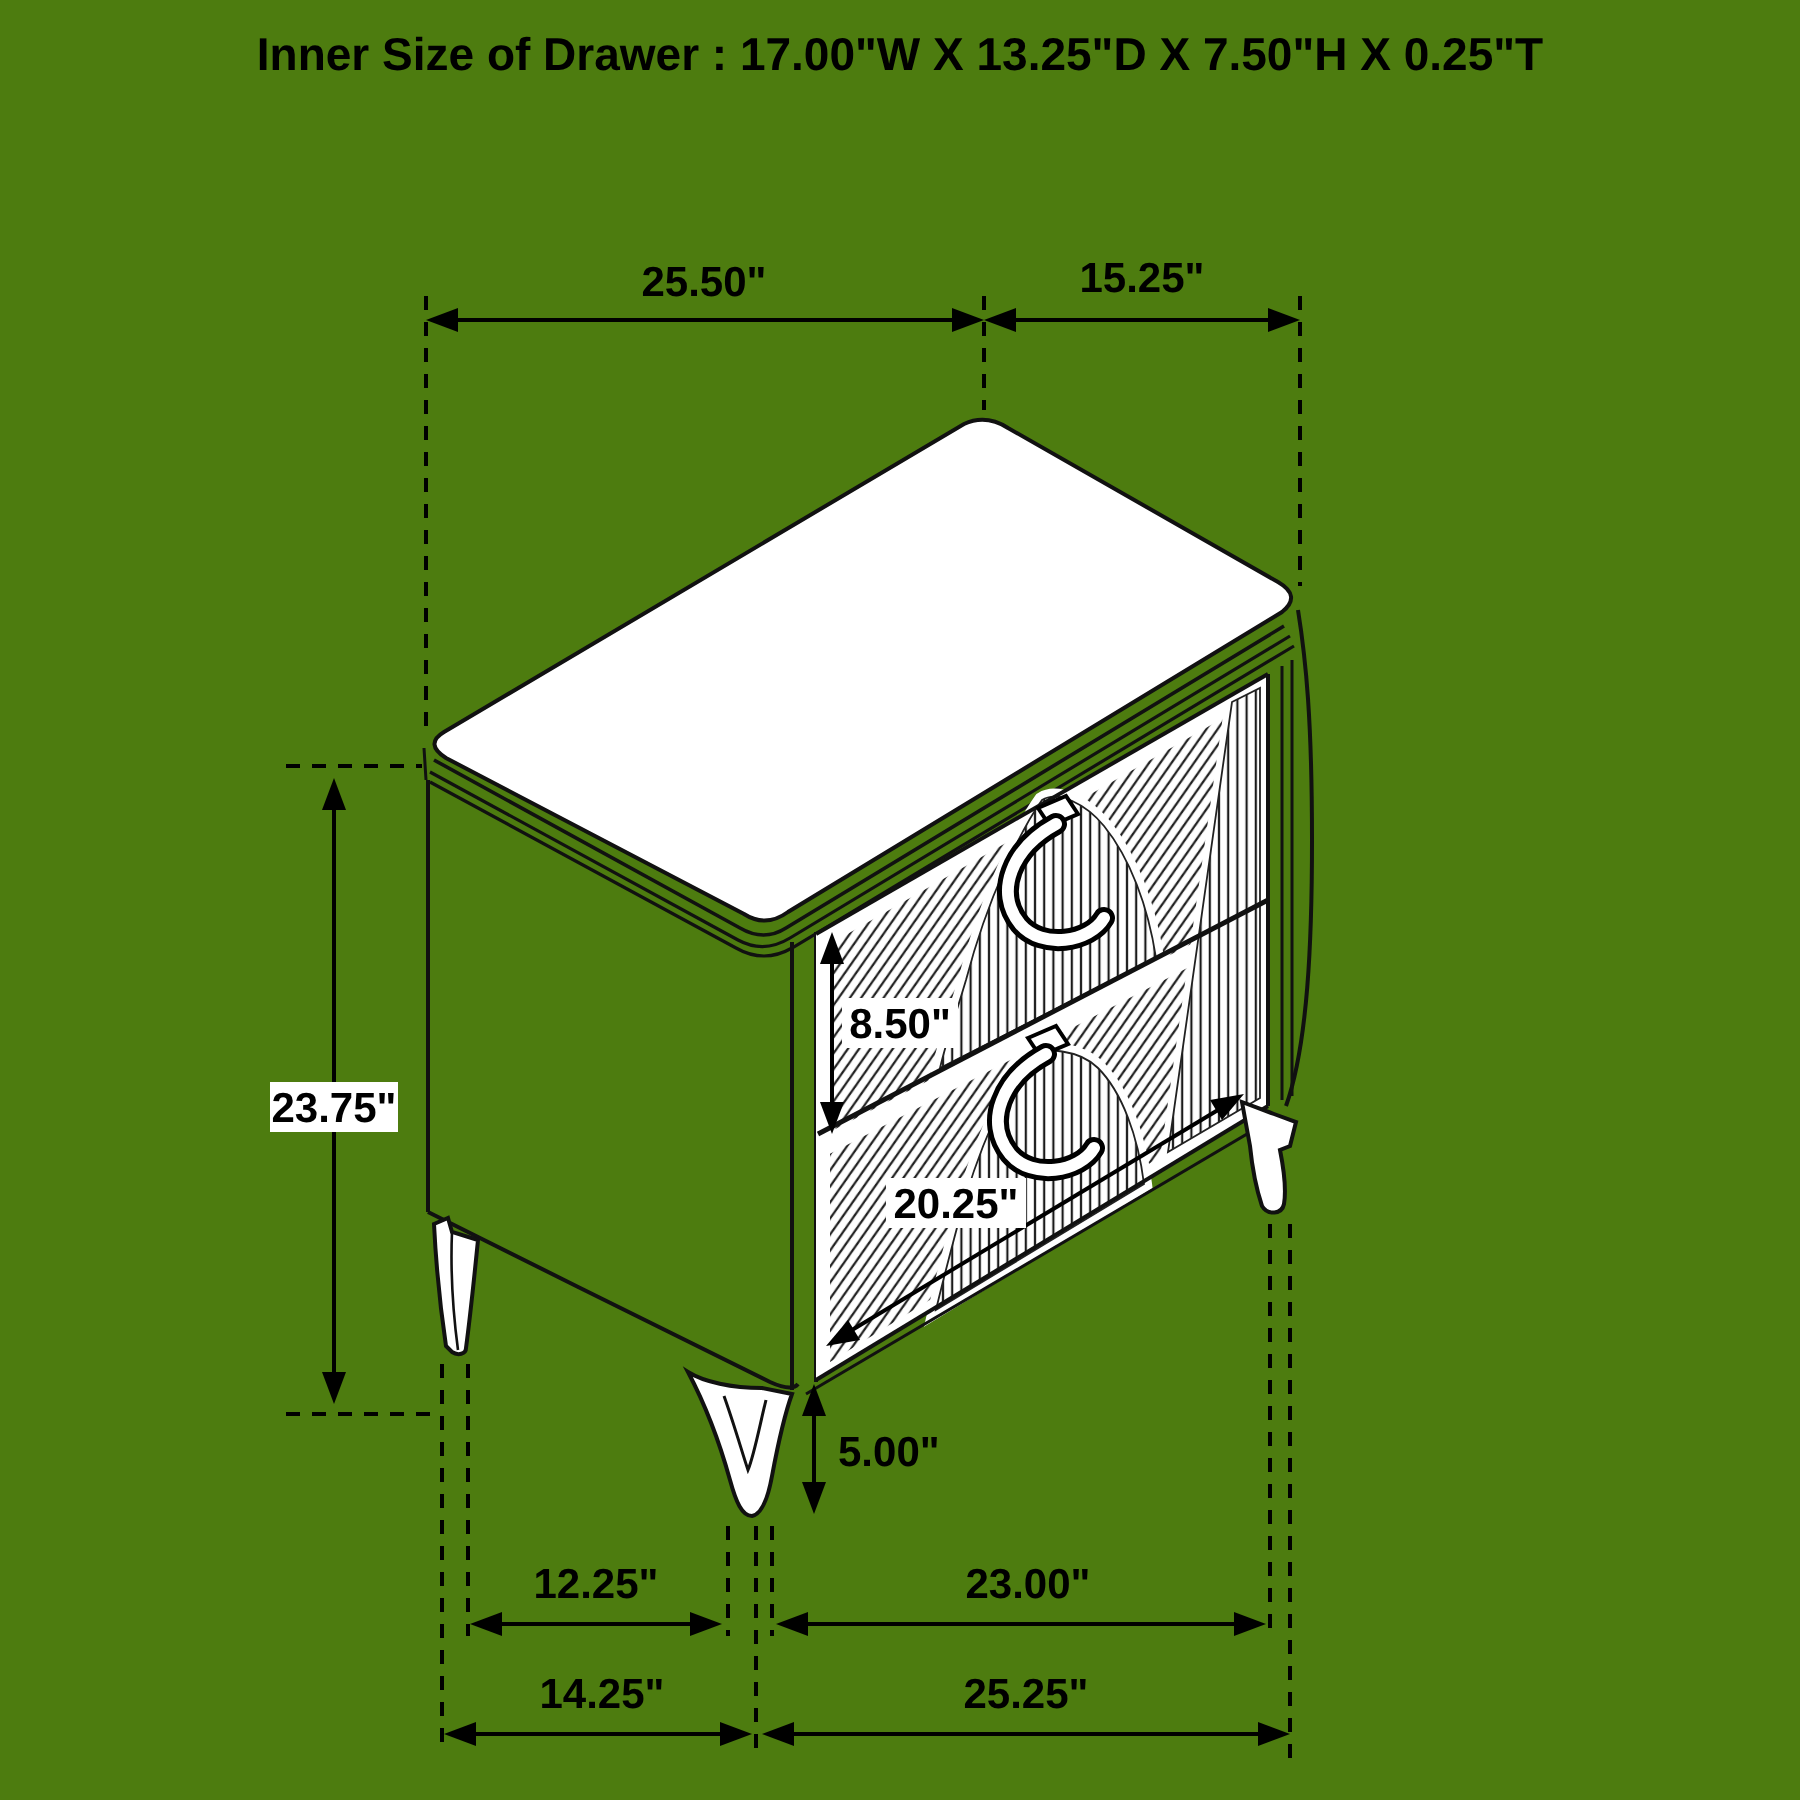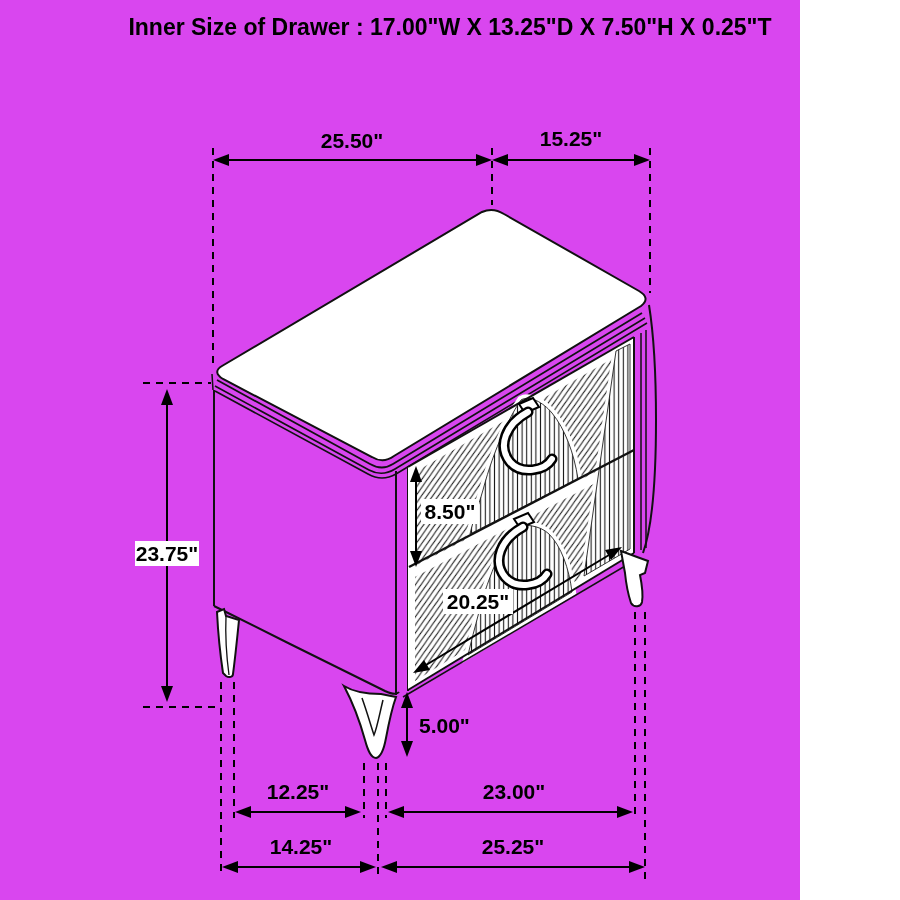--- a/index.html
+++ b/index.html
@@ -1,16 +1,16 @@
 <!DOCTYPE html>
 <html><head>
 <meta charset="utf-8">
 <style>
   html,body{margin:0;padding:0;background:#fff;}
-  .stage{position:relative;width:800px;height:900px;background:#d946ef;overflow:hidden;}
+  .stage{position:relative;width:900px;height:900px;background:#4d7c0f;overflow:hidden;}
   svg{display:block;}
   text{font-family:"Liberation Sans","DejaVu Sans",sans-serif;font-weight:bold;fill:#000;}
   .dim-label{font-size:21px;}
   .title-label{font-size:23px;}
 </style>
 </head>
 <body>
 
 <div class="stage">
 <svg width="900" height="900" viewBox="0 0 900 900">

